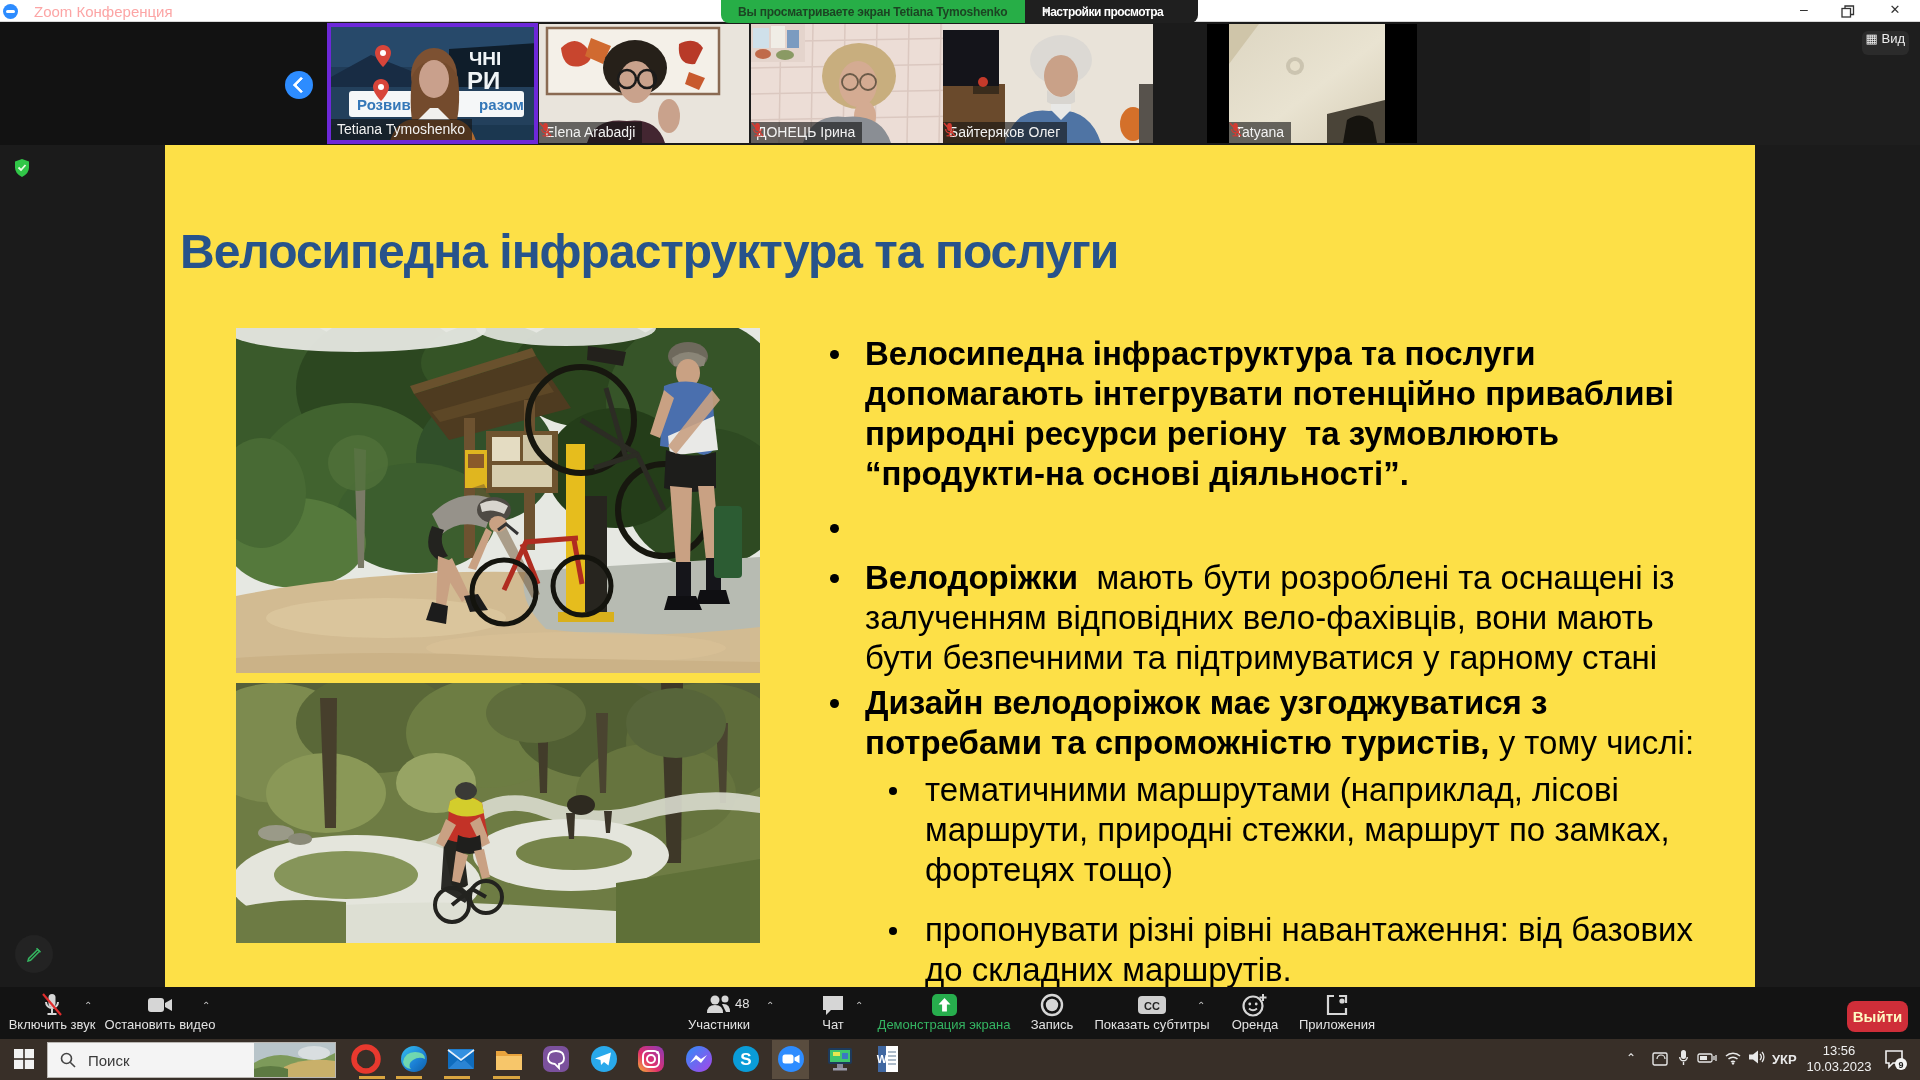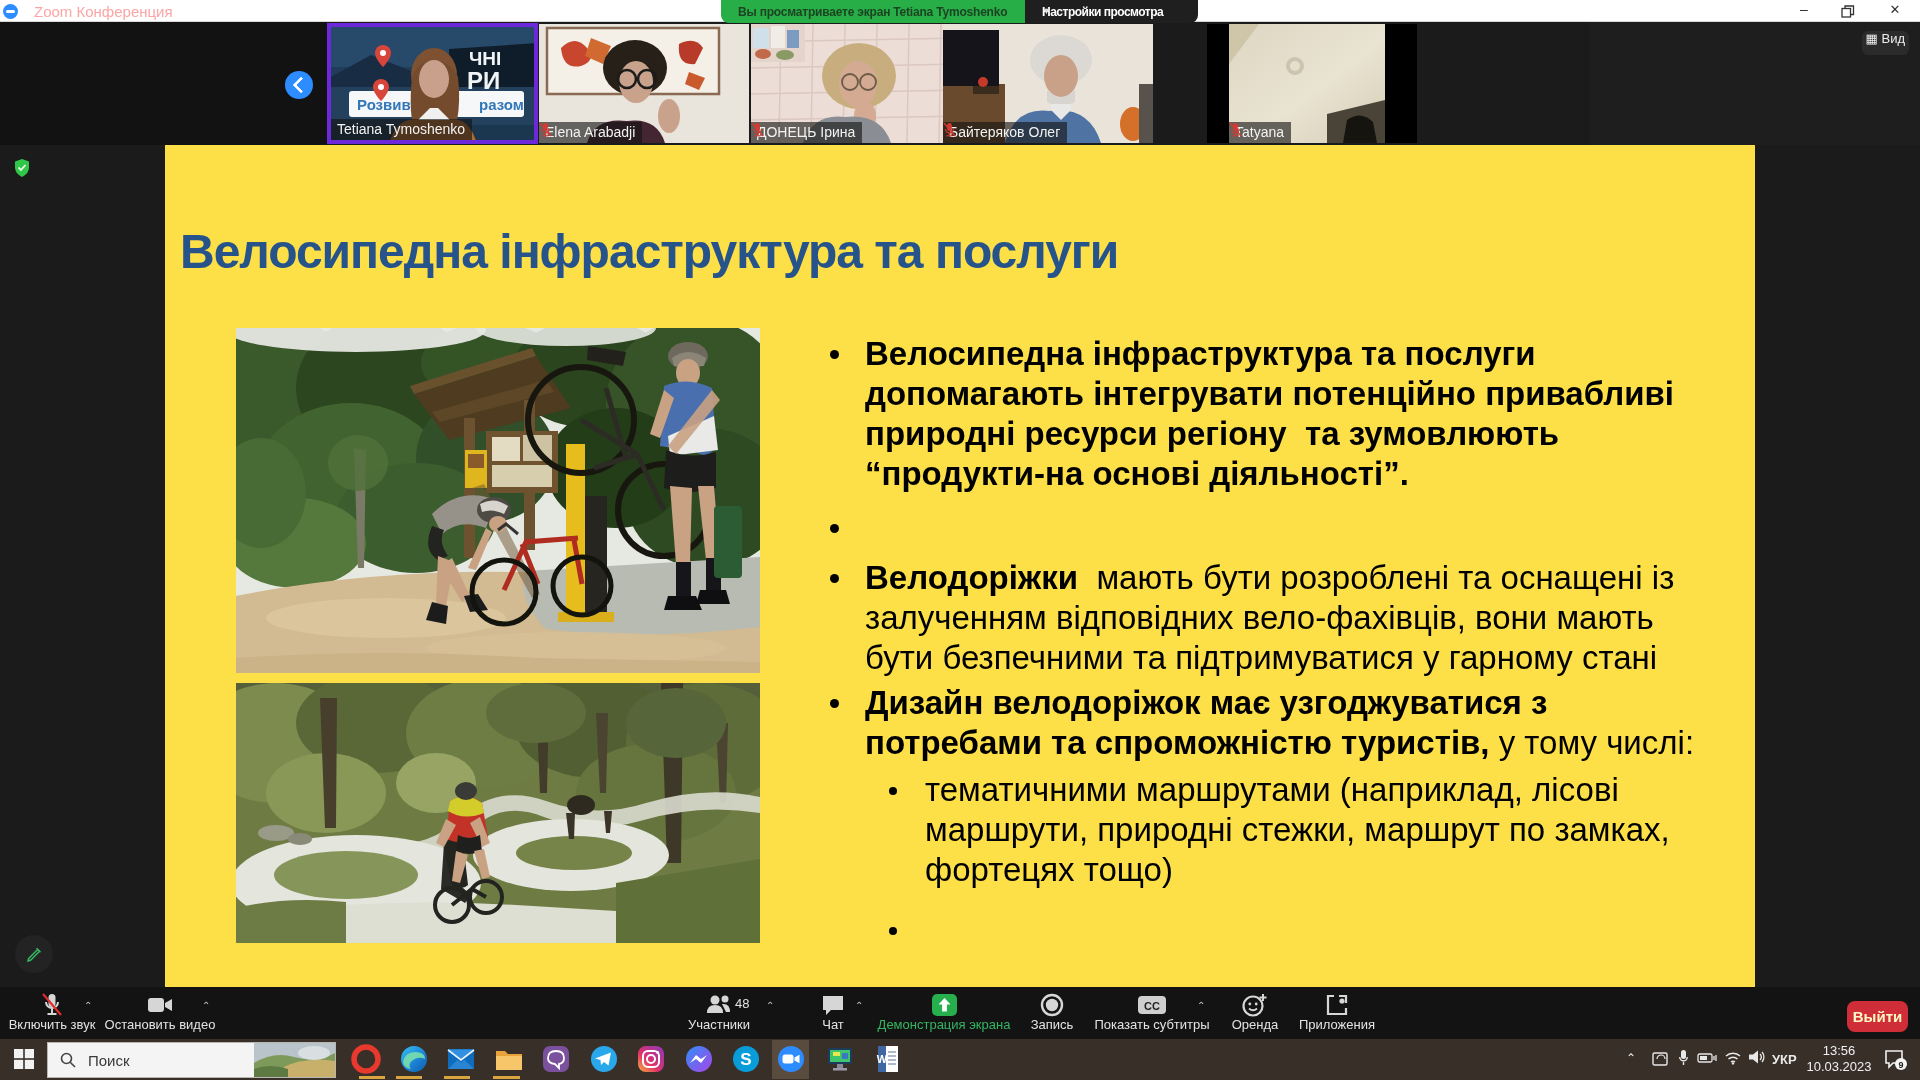--- a/index.html
+++ b/index.html
@@ -414,20 +414,22 @@
 залученням відповідних вело-фахівців, вони мають<br>
 бути безпечними та підтримуватися у гарному стані</div>
     <div class="dot" style="left:665px;top:554px;"></div>
     <div class="b" style="left:700px;top:538px;"><b>Дизайн велодоріжок має узгоджуватися з<br>
 потребами та спроможністю туристів,</b> у тому числі:</div>
     <div class="sdot" style="left:724px;top:642px;"></div>
     <div class="b" style="left:760px;top:625px;">тематичними маршрутами (наприклад, лісові<br>
 маршрути, природні стежки, маршрут по замках,<br>
 фортецях тощо)</div>
     <div class="sdot" style="left:724px;top:782px;"></div>
+    <div class="b" style="left:760px;top:765px;">пропонувати різні рівні навантаження: від базових<br>
+до складних маршрутів.</div>
   </div>
 
   <div class="abs" id="ztb"></div>
 
   <div class="tbi" style="left:0px;top:987px;width:104px;">
     <svg width="26" height="26" viewBox="0 0 26 26">
       <g fill="#d6d6d6">
           <rect x="9.5" y="2" width="7" height="13" rx="3.5"></rect>
       <path d="M6 10 a7 7 0 0 0 14 0 l-2 0 a5 5 0 0 1 -10 0z"></path>
       <rect x="12" y="17" width="2" height="4"></rect>

